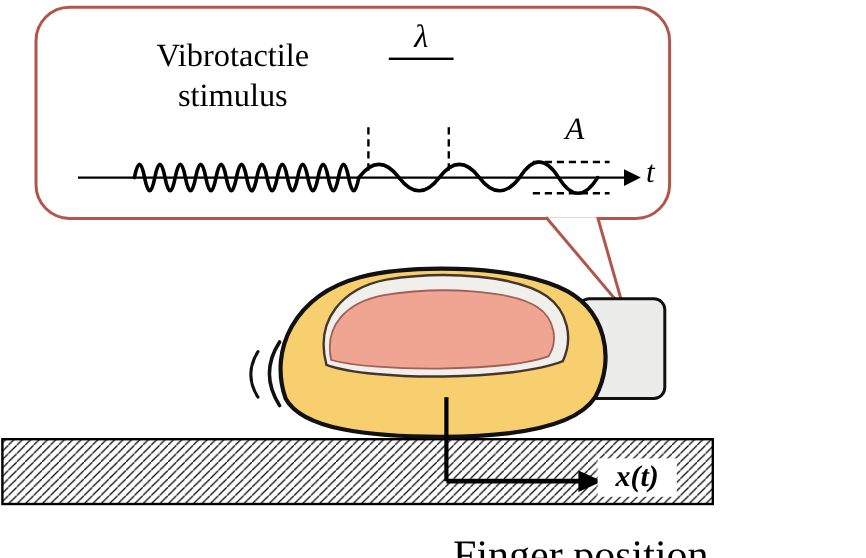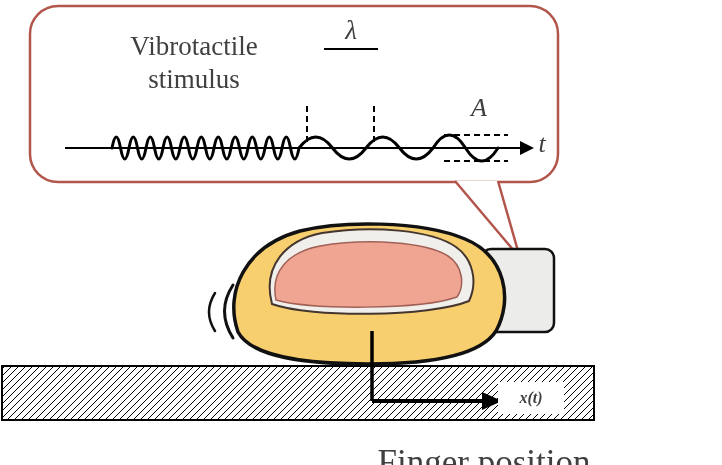--- a/index.html
+++ b/index.html
@@ -1,36 +1,36 @@
 <!DOCTYPE html>
 <html><head>
 <meta charset="utf-8">
 <style>
   html,body{margin:0;padding:0;background:#fff;}
   .stage{
     position:relative;width:722px;height:465px;background:#fff;overflow:hidden;
-    font-family:"Liberation Serif","DejaVu Serif",serif;color:#404040;
+    font-family:"Liberation Serif","DejaVu Serif",serif;color:#000000;
   }
   .stage svg{position:absolute;left:0;top:0;}
   .lbl{position:absolute;text-align:center;line-height:1.22;}
   .lbl-title{left:98px;top:30px;width:192px;font-size:27px;}
   .frac{position:absolute;left:320px;top:16px;width:62px;text-align:center;}
   .frac .num{font-style:italic;font-size:27px;line-height:1.1;}
   .frac .bar{border-top:2px solid #000;margin:2px 4px;}
   .frac .den{font-style:italic;font-size:24px;line-height:1.2;}
   .lbl-A{left:464px;top:92px;width:30px;font-style:italic;font-size:26px;}
   .lbl-t{left:530px;top:128px;width:24px;font-style:italic;font-size:26px;}
   .lbl-stimulator{left:552px;top:250px;width:168px;font-size:25px;}
   .surface-tag{
     position:absolute;left:8px;top:378px;width:222px;height:33px;
     background:#fff;border:1px solid #111;display:flex;align-items:center;justify-content:center;
     font-size:23px;
   }
   .lbl-xt{left:498px;top:382px;width:66px;height:32px;background:#fff;
-    font-style:italic;font-weight:600;font-size:16px;line-height:32px;}
+    font-style:italic;font-weight:600;font-size:25px;line-height:32px;}
   .lbl-fingerpos{left:368px;top:442px;width:232px;font-size:35px;text-align:center;}
 </style>
 </head>
 <body>
 
 <div class="stage">
 
   <svg width="722" height="465" viewBox="0 0 722 465">
     <defs>
       <pattern id="hatch" width="7" height="7" patternUnits="userSpaceOnUse">

